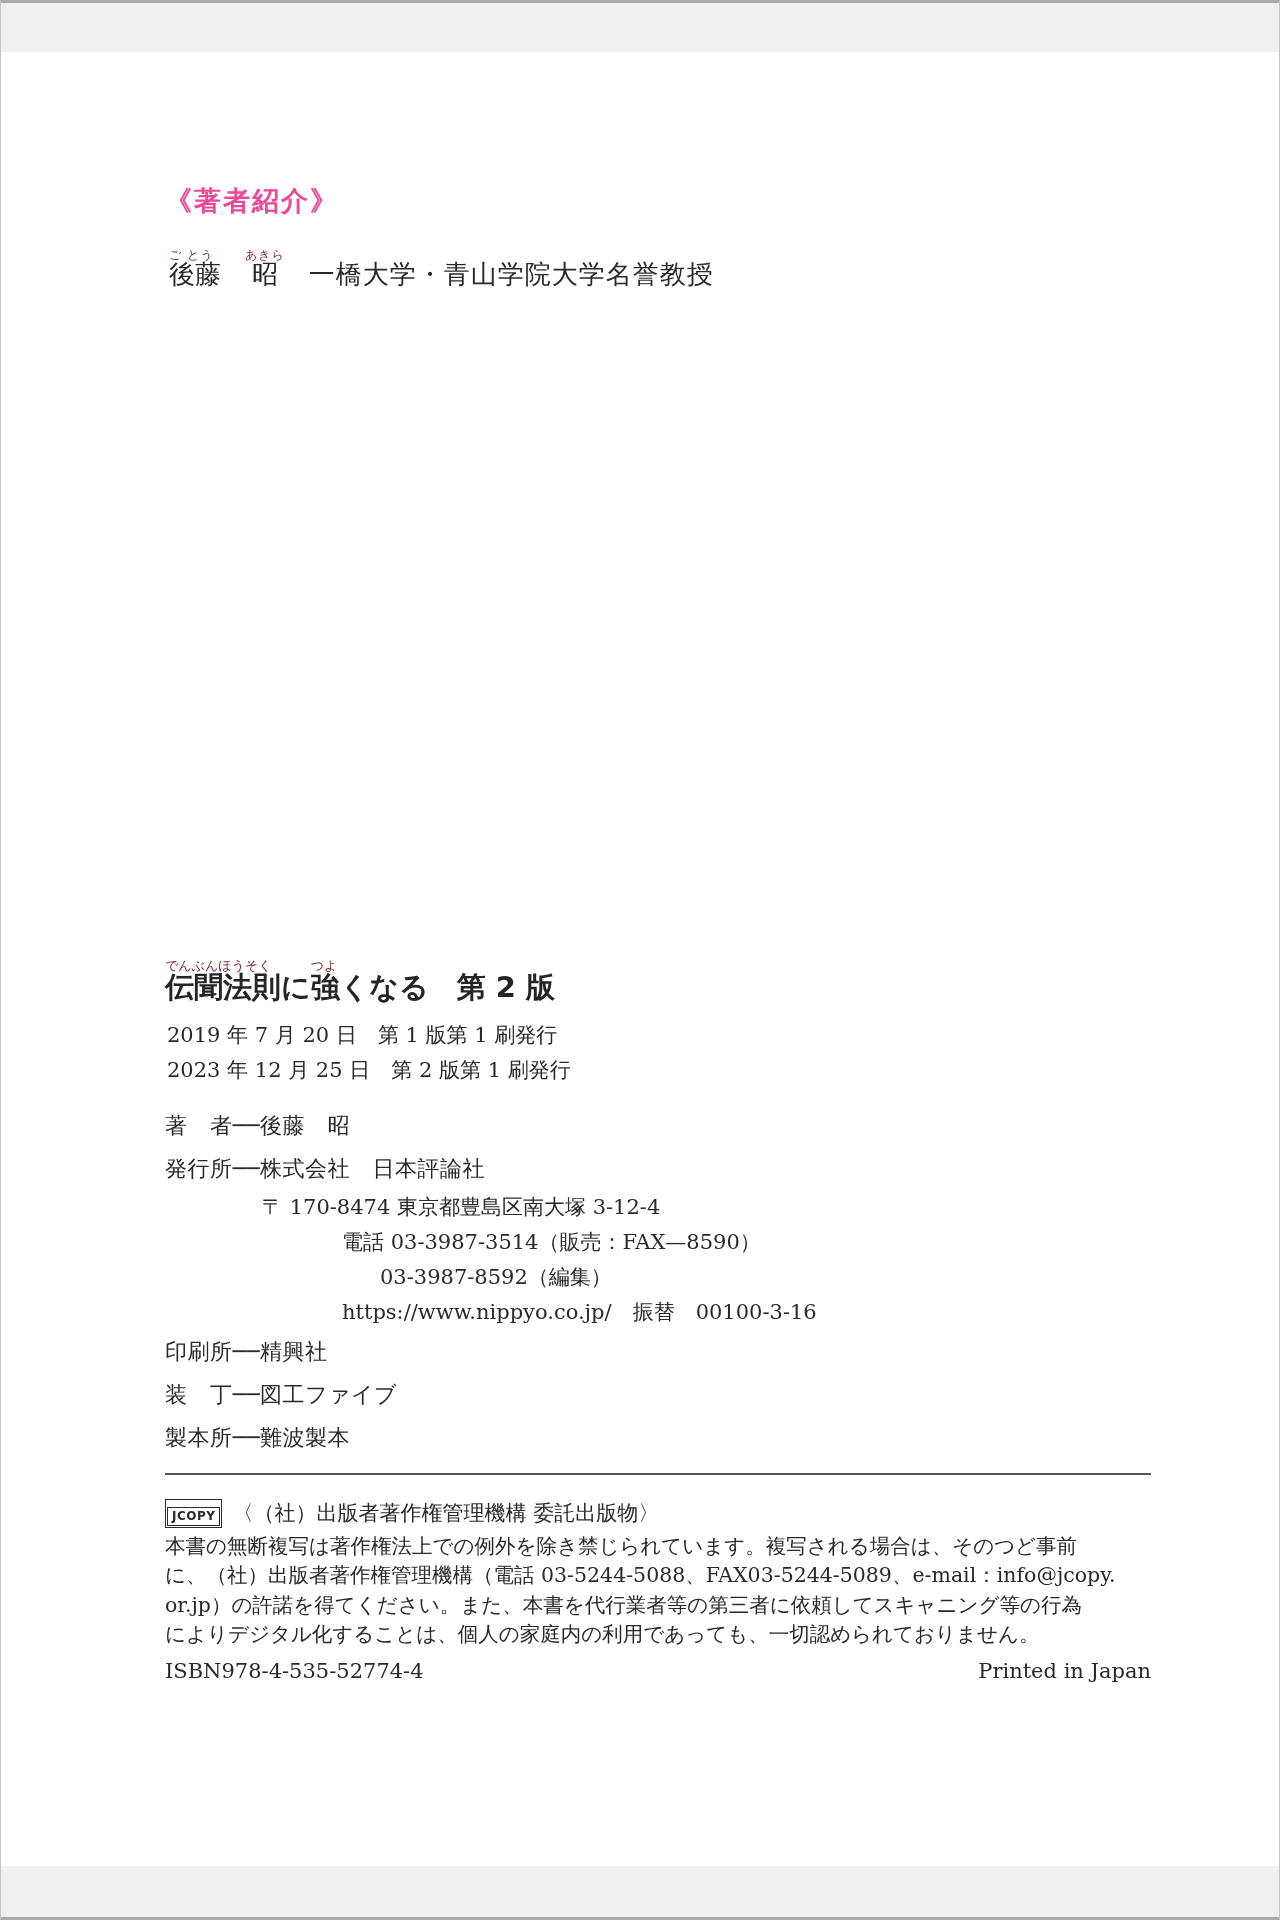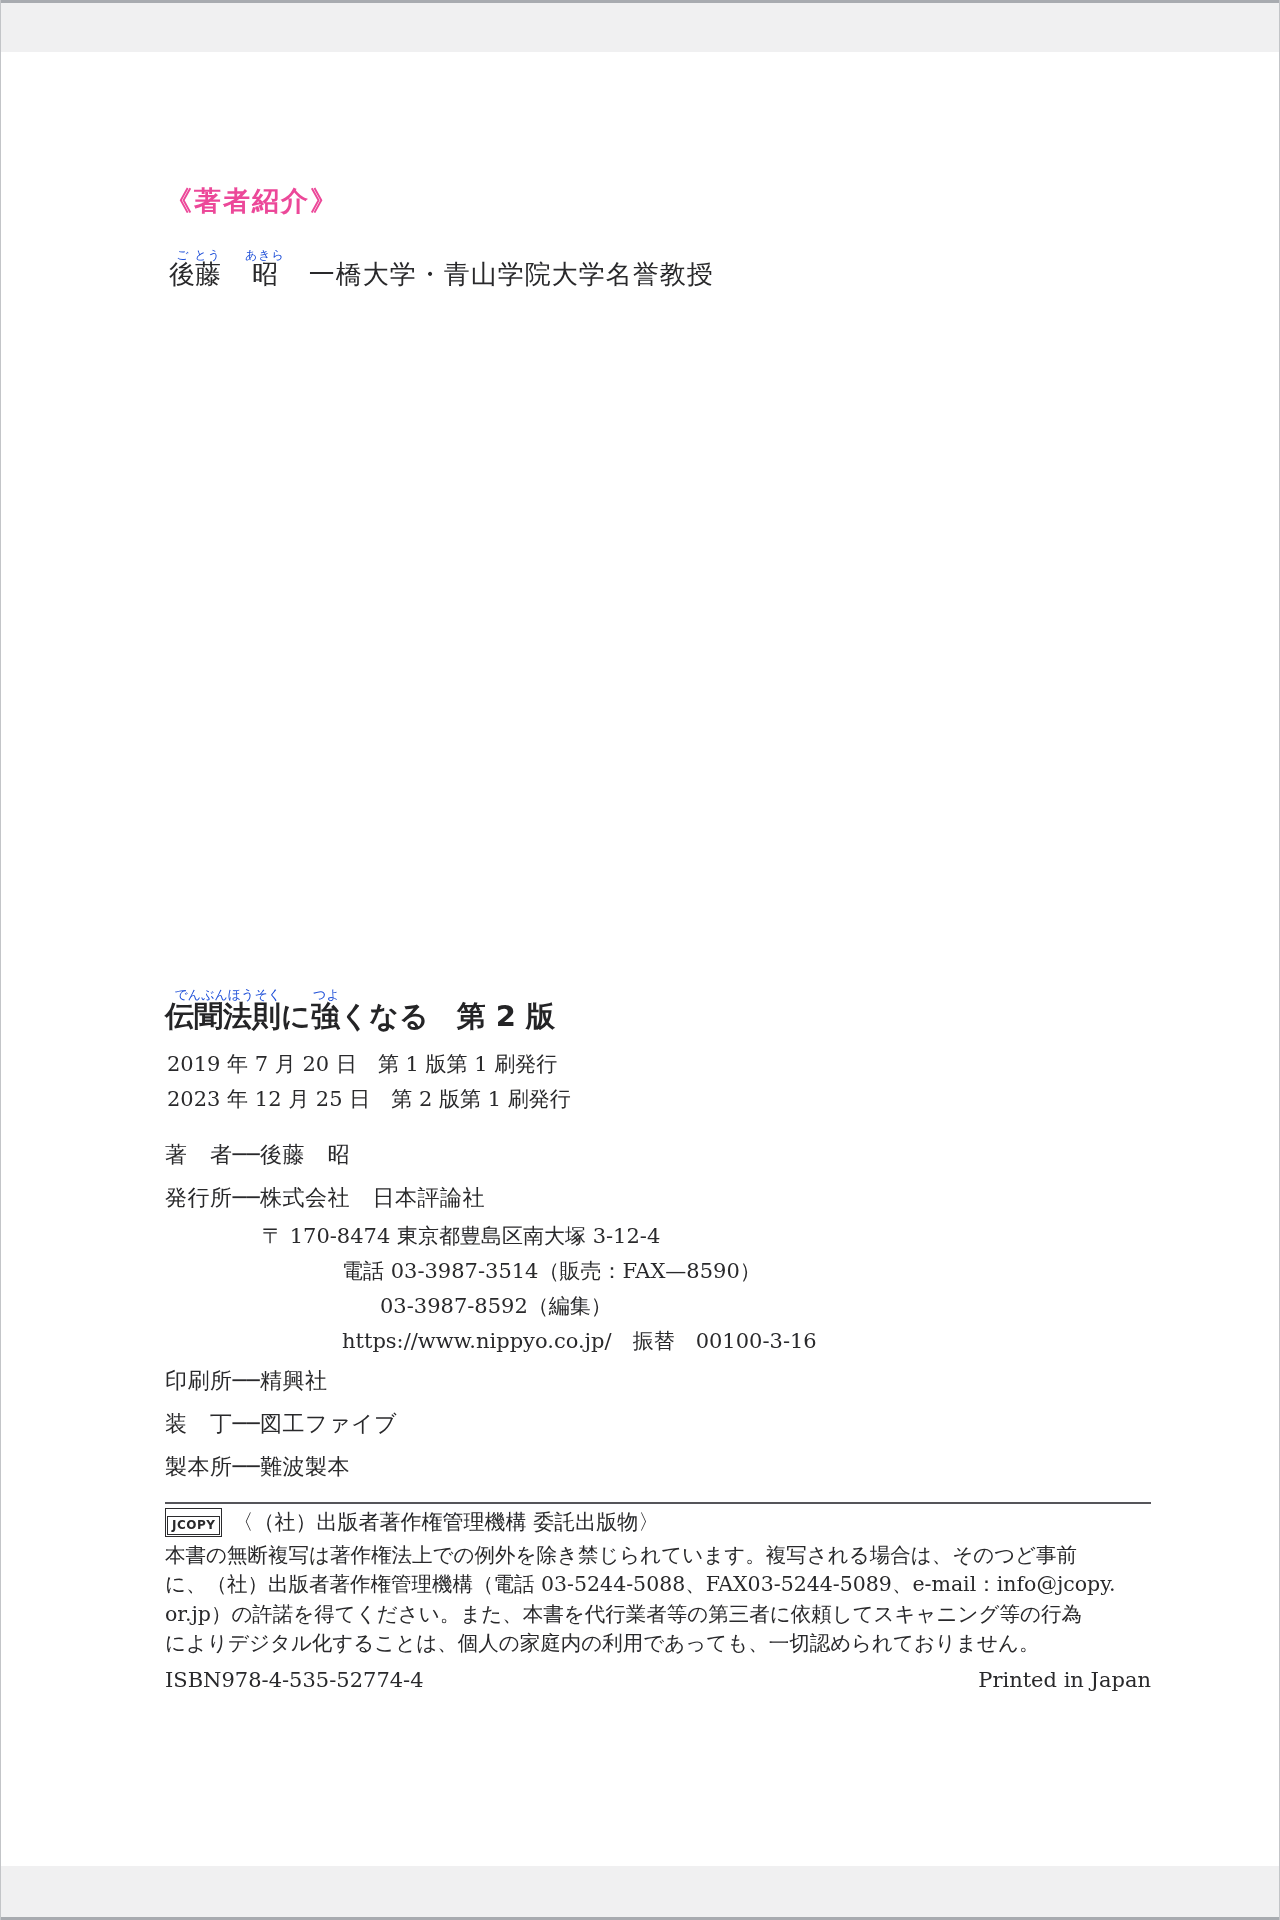--- a/index.html
+++ b/index.html
@@ -32,27 +32,27 @@
   .author-heading {
     font-family: "DejaVu Sans", "Liberation Sans", sans-serif;
     font-weight: 600; font-size: 27px; letter-spacing: 2px; color: #ec4899;
   }
   .author-line {
     margin-top: 30px; margin-left: 4px;
     font-size: 26px; line-height: 1.15; white-space: nowrap;
   }
   ruby rt {
     font-size: 12px; font-weight: normal; letter-spacing: 1px;
-    color: #1d4ed8; text-align: right;
+    color: #7f1d1d; text-align: left;
   }
   .given-ruby { margin-left: 24px; }
   .affiliation { margin-left: 30px; letter-spacing: 1px; }
 
   
-  .colophon { position: absolute; top: 988px; left: 164px; width: 992px; }
+  .colophon { position: absolute; top: 959px; left: 164px; width: 992px; }
 
   .book-title-line {
     font-family: "DejaVu Sans", "Liberation Sans", sans-serif;
     font-weight: 700; font-size: 29px; line-height: 1.1;
     color: #242426; white-space: nowrap;
   }
   .book-title-line rt { font-size: 13px; font-weight: 500; letter-spacing: 0; }
   .edition { margin-left: 28px; }
 
   .printings { margin-top: 14px; margin-left: 2px; font-size: 21px; line-height: 35px; }
@@ -64,21 +64,21 @@
   .pub-phone1 { margin-left: 80px; }
   .pub-phone2 { margin-left: 118px; }
   .pub-web    { margin-left: 80px; }
 
   .rule {
     margin-top: 14px; width: 986px; height: 0;
     border-top: 2px solid #55555a;
   }
 
   .jcopy-line {
-    margin-top: 4px; display: flex; align-items: center;
+    margin-top: 24px; display: flex; align-items: center;
     font-size: 21px; white-space: nowrap;
   }
   .jcopy-logo {
     display: inline-block; border: 1px solid #2b2b2d; padding: 1px;
     margin-right: 10px; background: #fff;
   }
   .jcopy-logo-inner {
     display: inline-block; border: 1px solid #2b2b2d; padding: 0 4px;
     font-family: "DejaVu Sans", "Liberation Sans", sans-serif;
     font-weight: 700; font-size: 12px; line-height: 17px; letter-spacing: 0.5px;

